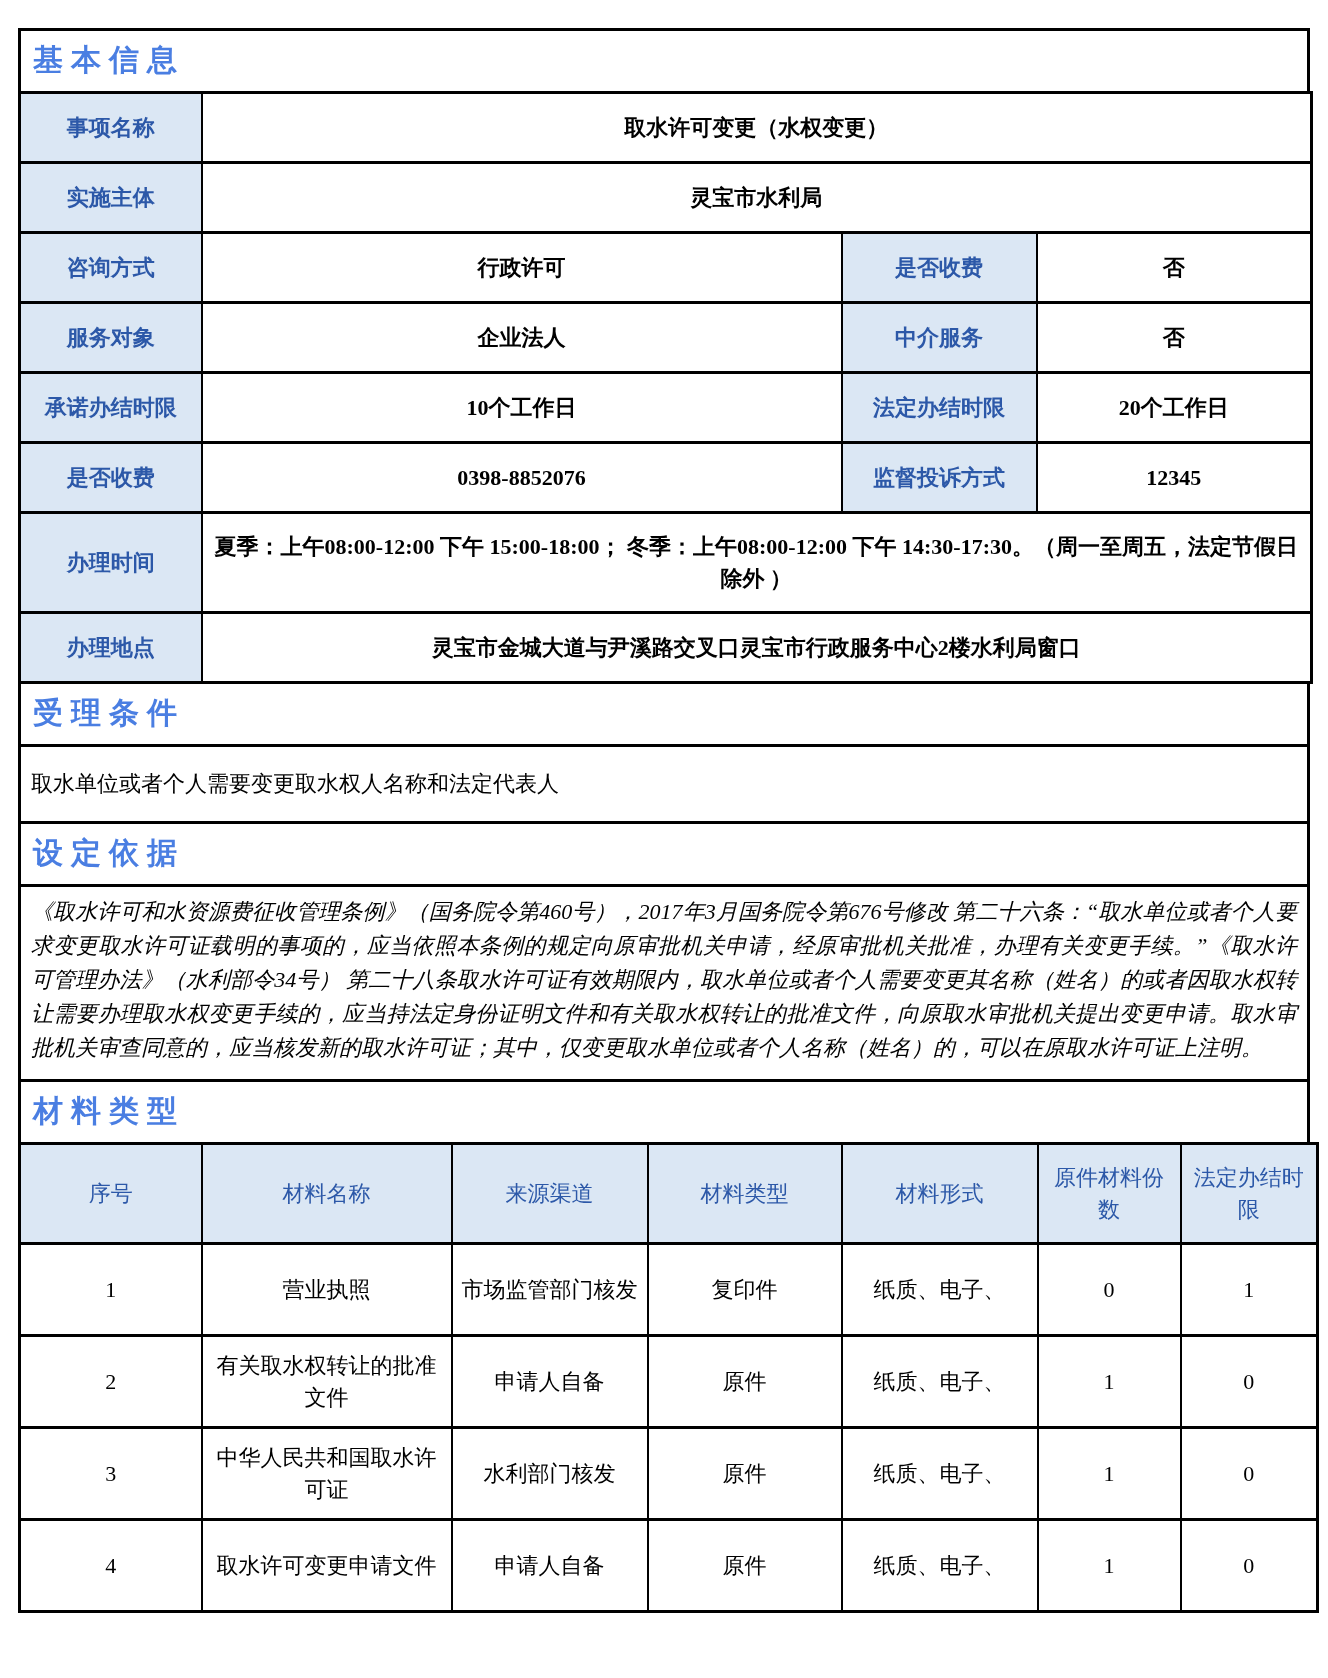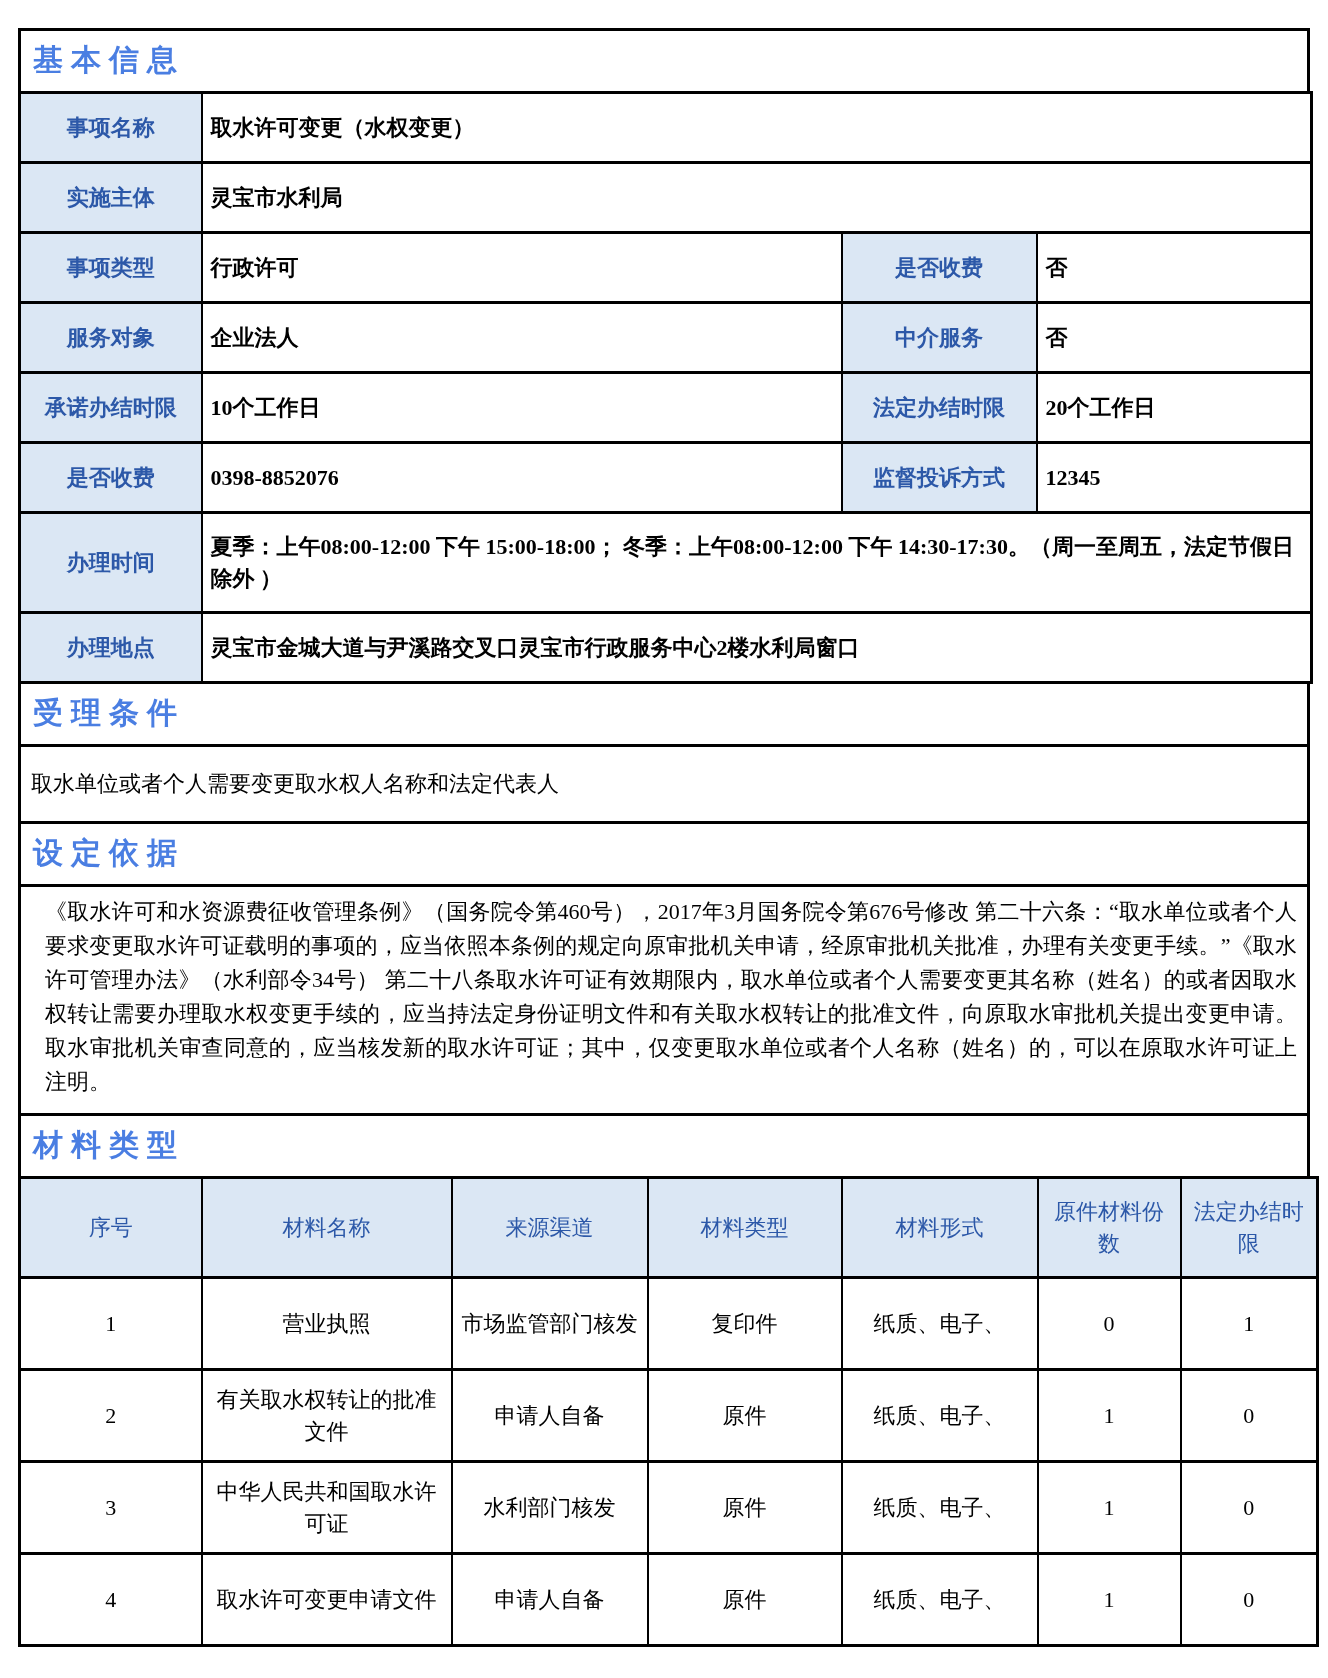--- a/index.html
+++ b/index.html
@@ -49,32 +49,32 @@
     padding: 4px 8px;
     vertical-align: middle;
     word-break: break-all;
   }
   .lbl {
     background: var(--label-bg);
     color: var(--label-text);
     text-align: center;
     font-weight: normal;
   }
-  .val { text-align: left; color: #000; }
+  .val { text-align: center; color: #000; }
   .info-table td { height: 70px; font-weight: bold; }
   .info-table tr.tall td { height: 100px; }
 
   .plain-cell {
     border: 3px solid var(--line);
     background: #fff;
     padding: 20px 10px;
     font-size: 22px;
     line-height: 34px;
   }
-  .plain-cell.para { text-align: justify; padding: 8px 10px 14px 24px; }
+  .plain-cell.para { text-align: justify; padding: 8px 10px 14px 10px; font-style: italic; }
 
   .mat-table th { height: 100px; }
   .mat-table td { height: 92px; text-align: center; }
   .mat-table .lbl { font-weight: normal; }
 </style>
 </head>
 <body>
 
 <div class="doc">
 
@@ -90,21 +90,21 @@
     <tbody>
         <tr>
       <td class="lbl">事项名称</td>
       <td class="val" colspan="3">取水许可变更（水权变更）</td>
     </tr>
     <tr>
       <td class="lbl">实施主体</td>
       <td class="val" colspan="3">灵宝市水利局</td>
     </tr>
     <tr>
-      <td class="lbl">事项类型</td>
+      <td class="lbl">咨询方式</td>
       <td class="val">行政许可</td>
       <td class="lbl">是否收费</td>
       <td class="val">否</td>
     </tr>
     <tr>
       <td class="lbl">服务对象</td>
       <td class="val">企业法人</td>
       <td class="lbl">中介服务</td>
       <td class="val">否</td>
     </tr>

